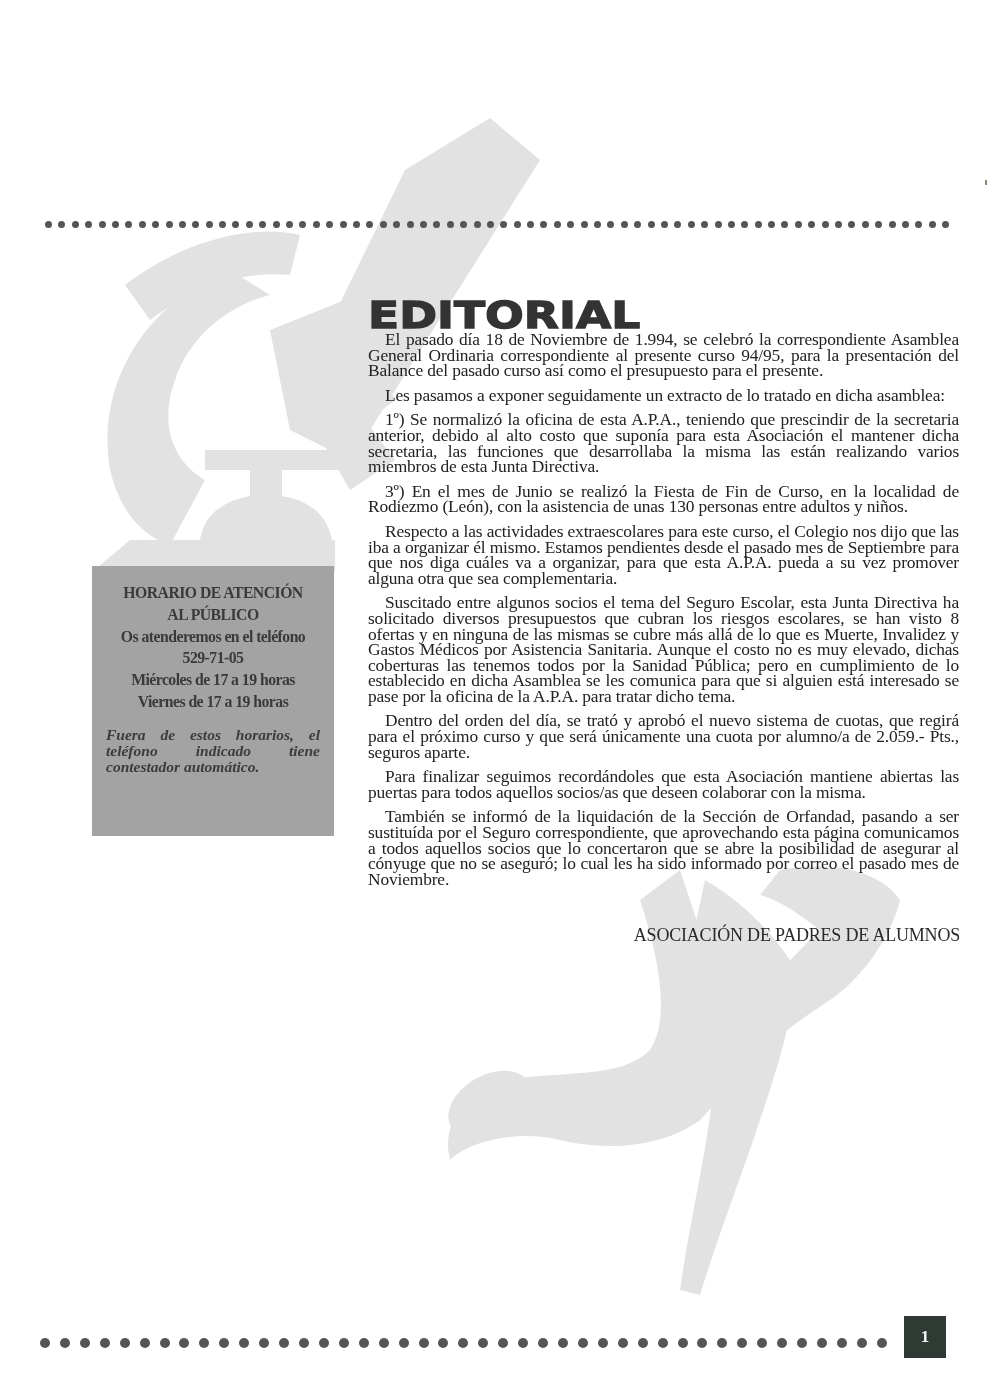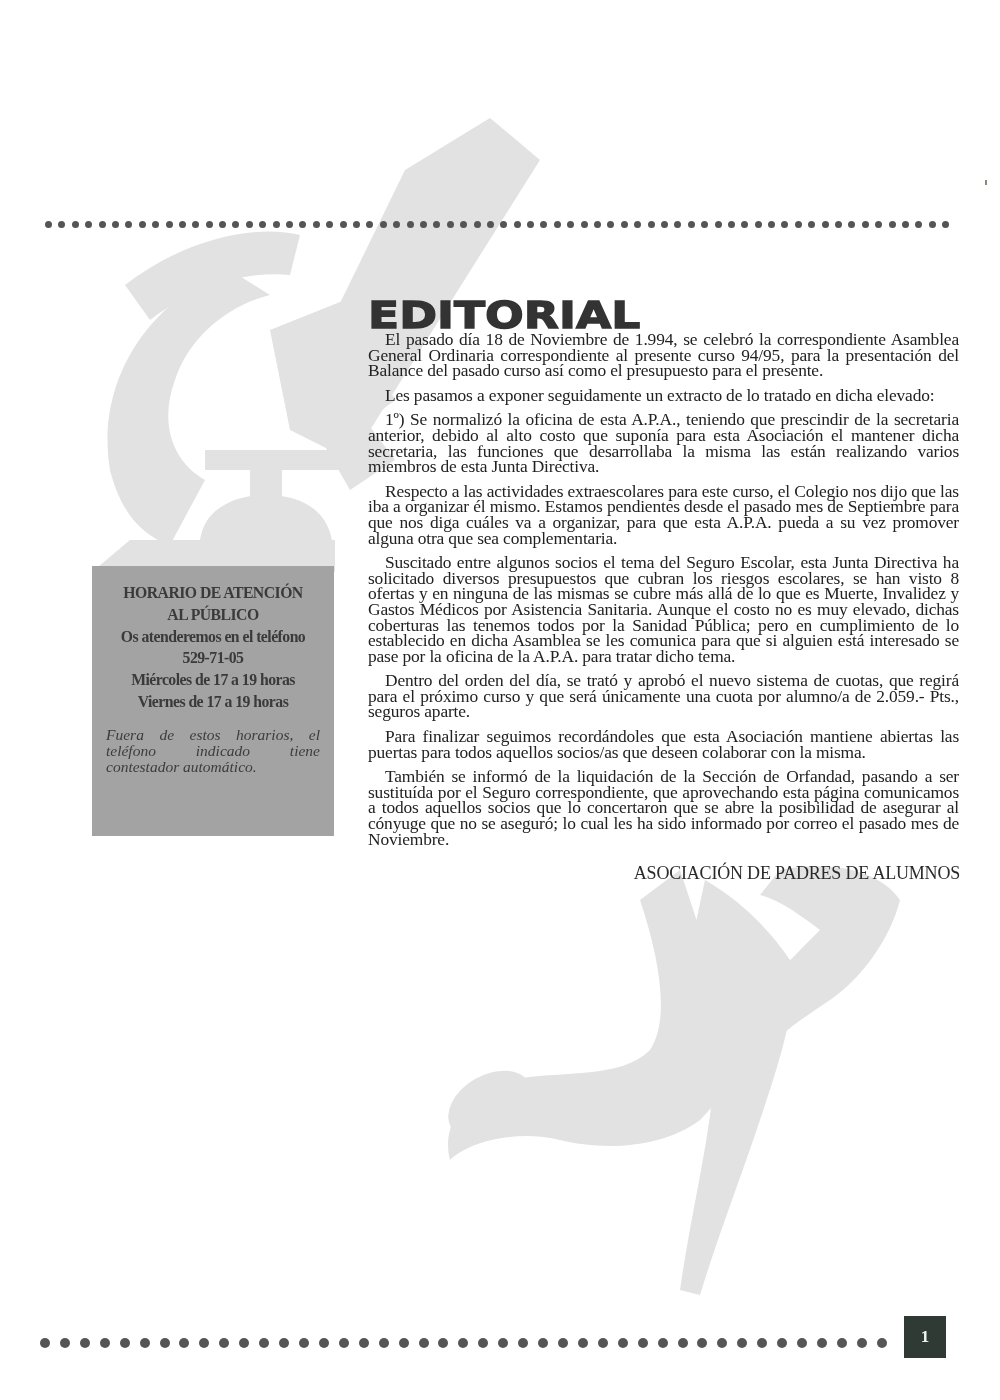--- a/index.html
+++ b/index.html
@@ -26,41 +26,41 @@
     .sidebox {
       position: absolute; left: 92px; top: 566px; width: 242px; height: 270px;
       background: #a3a3a3; z-index: 2; box-sizing: border-box; padding: 16px 12px 0 12px;
     }
     .sidebox .hours {
       text-align: center; font-weight: bold; color: #3a3a3a;
       font-size: 17.5px; line-height: 21.8px; letter-spacing: -0.6px;
       transform: scaleX(0.9); transform-origin: center top;
     }
     .sidebox .note {
-      margin-top: 14px; font-style: italic; font-weight: normal; color: #3c3c3c;
+      margin-top: 14px; font-style: italic; font-weight: bold; color: #3c3c3c;
       font-size: 15.5px; line-height: 16px; text-align: justify; text-align-last: left;
       padding: 0 2px;
     }
 
     .article { position: absolute; left: 368px; top: 296px; width: 592px; z-index: 2; }
     .article h1 {
       margin: 0; height: 38px; line-height: 38px;
       font-family: "DejaVu Sans", "Liberation Sans", sans-serif; font-weight: bold;
       font-size: 38px; letter-spacing: 0px; color: #333333;
       transform: scaleX(1.2); transform-origin: left center;
       -webkit-text-stroke: 1.3px #333333;
     }
     .article .body {
       margin-top: -2px;
       font-size: 17.4px; line-height: 15.6px; color: #222;
       text-align: justify; letter-spacing: -0.15px;
     }
     .article .body p { margin: 0 1px 9px 0; text-indent: 17px; }
     .article .signature {
-      margin-top: 16px; text-align: right; font-size: 18px; color: #2a2a2a; letter-spacing: -0.2px;
+      margin-top: 38px; text-align: right; font-size: 18px; color: #2a2a2a; letter-spacing: -0.2px;
     }
     .speck { position: absolute; width: 2px; height: 5px; background: #8a8a7a; left: 985px; top: 180px; z-index: 2; }
   </style>
 </head>
 <body>
 
 <svg class="watermark" viewBox="0 0 1000 1400" xmlns="http://www.w3.org/2000/svg">
   <g fill="#e2e2e2">
 
     <polygon points="405,170 490,118 540,160 370,430 300,385"></polygon>
@@ -222,22 +222,23 @@
     <div>Miércoles de 17 a 19 horas</div>
     <div>Viernes de 17 a 19 horas</div>
   </div>
   <div class="note">Fuera de estos horarios, el teléfono indicado tiene contestador automático.</div>
 </div>
 
 <div class="article">
   <h1>EDITORIAL</h1>
   <div class="body">
     <p>El pasado día 18 de Noviembre de 1.994, se celebró la correspondiente Asamblea General Ordinaria correspondiente al presente curso 94/95, para la presentación del Balance del pasado curso así como el presupuesto para el presente.</p>
-    <p>Les pasamos a exponer seguidamente un extracto de lo tratado en dicha elevado:</p>
+    <p>Les pasamos a exponer seguidamente un extracto de lo tratado en dicha asamblea:</p>
     <p>1º) Se normalizó la oficina de esta A.P.A., teniendo que prescindir de la secretaria anterior, debido al alto costo que suponía para esta Asociación el mantener dicha secretaria, las funciones que desarrollaba la misma las están realizando varios miembros de esta Junta Directiva.</p>
+    <p>3º) En el mes de Junio se realizó la Fiesta de Fin de Curso, en la localidad de Rodiezmo (León), con la asistencia de unas 130 personas entre adultos y niños.</p>
     <p>Respecto a las actividades extraescolares para este curso, el Colegio nos dijo que las iba a organizar él mismo. Estamos pendientes desde el pasado mes de Septiembre para que nos diga cuáles va a organizar, para que esta A.P.A. pueda a su vez promover alguna otra que sea complementaria.</p>
     <p>Suscitado entre algunos socios el tema del Seguro Escolar, esta Junta Directiva ha solicitado diversos presupuestos que cubran los riesgos escolares, se han visto 8 ofertas y en ninguna de las mismas se cubre más allá de lo que es Muerte, Invalidez y Gastos Médicos por Asistencia Sanitaria. Aunque el costo no es muy elevado, dichas coberturas las tenemos todos por la Sanidad Pública; pero en cumplimiento de lo establecido en dicha Asamblea se les comunica para que si alguien está interesado se pase por la oficina de la A.P.A. para tratar dicho tema.</p>
     <p>Dentro del orden del día, se trató y aprobó el nuevo sistema de cuotas, que regirá para el próximo curso y que será únicamente una cuota por alumno/a de 2.059.- Pts., seguros aparte.</p>
     <p>Para finalizar seguimos recordándoles que esta Asociación mantiene abiertas las puertas para todos aquellos socios/as que deseen colaborar con la misma.</p>
     <p>También se informó de la liquidación de la Sección de Orfandad, pasando a ser sustituída por el Seguro correspondiente, que aprovechando esta página comunicamos a todos aquellos socios que lo concertaron que se abre la posibilidad de asegurar al cónyuge que no se aseguró; lo cual les ha sido informado por correo el pasado mes de Noviembre.</p>
   </div>
   <div class="signature">ASOCIACIÓN DE PADRES DE ALUMNOS</div>
 </div>
 
 </body></html>

